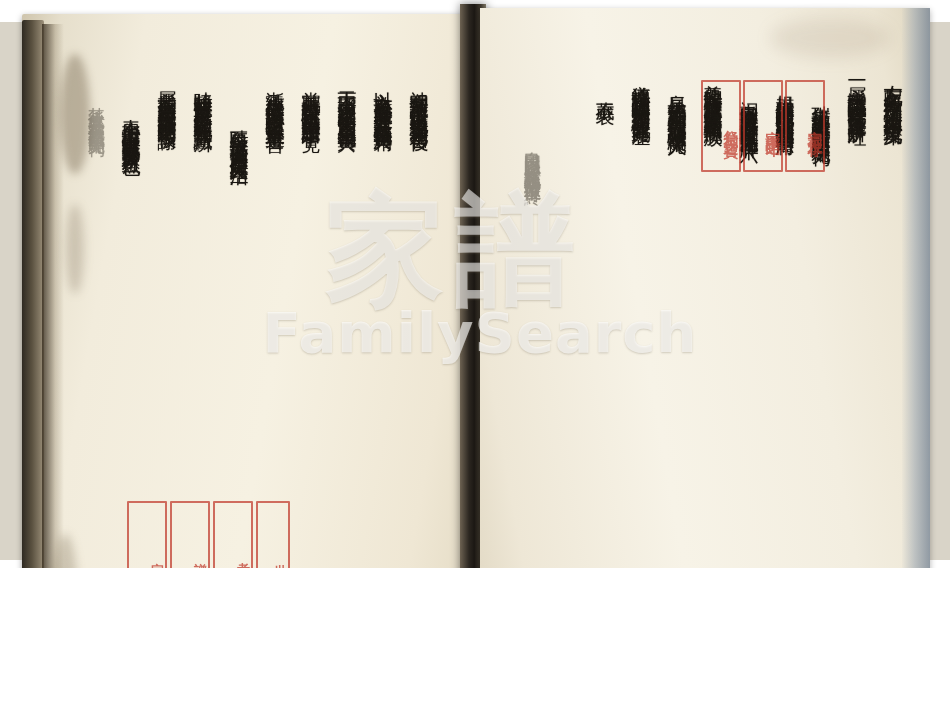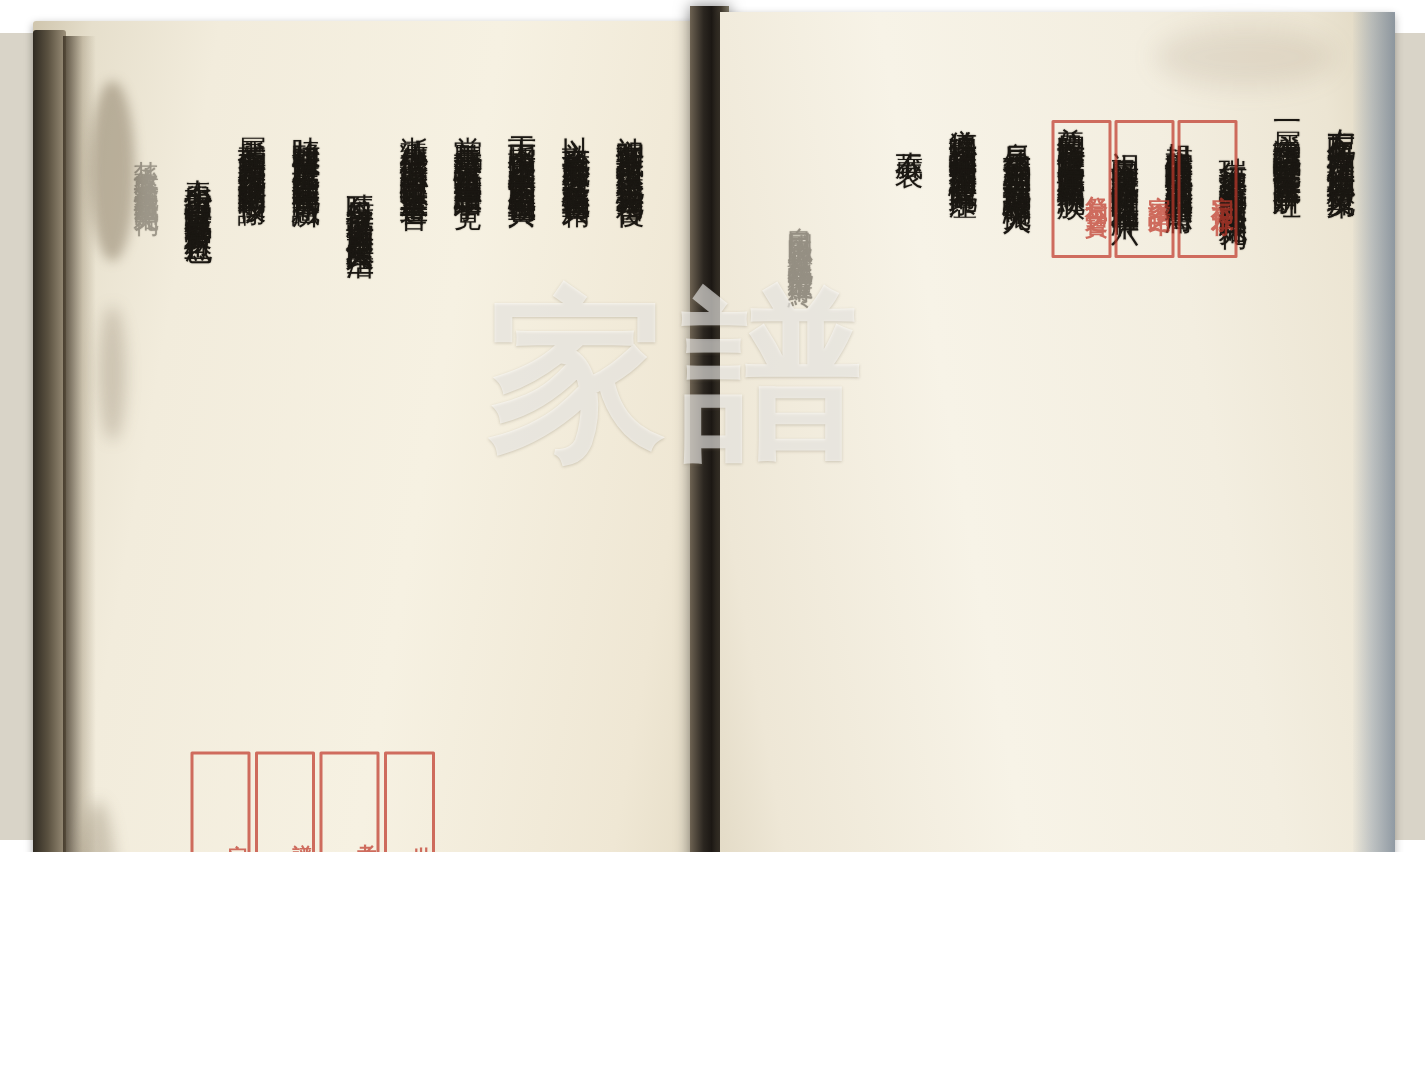--- a/index.html
+++ b/index.html
@@ -231,15 +231,16 @@
 
       <div class="seal med" style="left:221px; top:72px; width:40px; height:92px;">祭祠之寶</div>
       <div class="seal med" style="left:263px; top:72px; width:40px; height:92px;">家譜之印</div>
       <div class="seal med" style="left:305px; top:72px; width:40px; height:92px;">宗祠永存</div>
     </div>
 
   </div>
 
   <div class="watermark">
     <span class="wm-ch">家譜</span>
+    <span>FamilySearch</span>
   </div>
 
 </div>
 
 </body></html>

